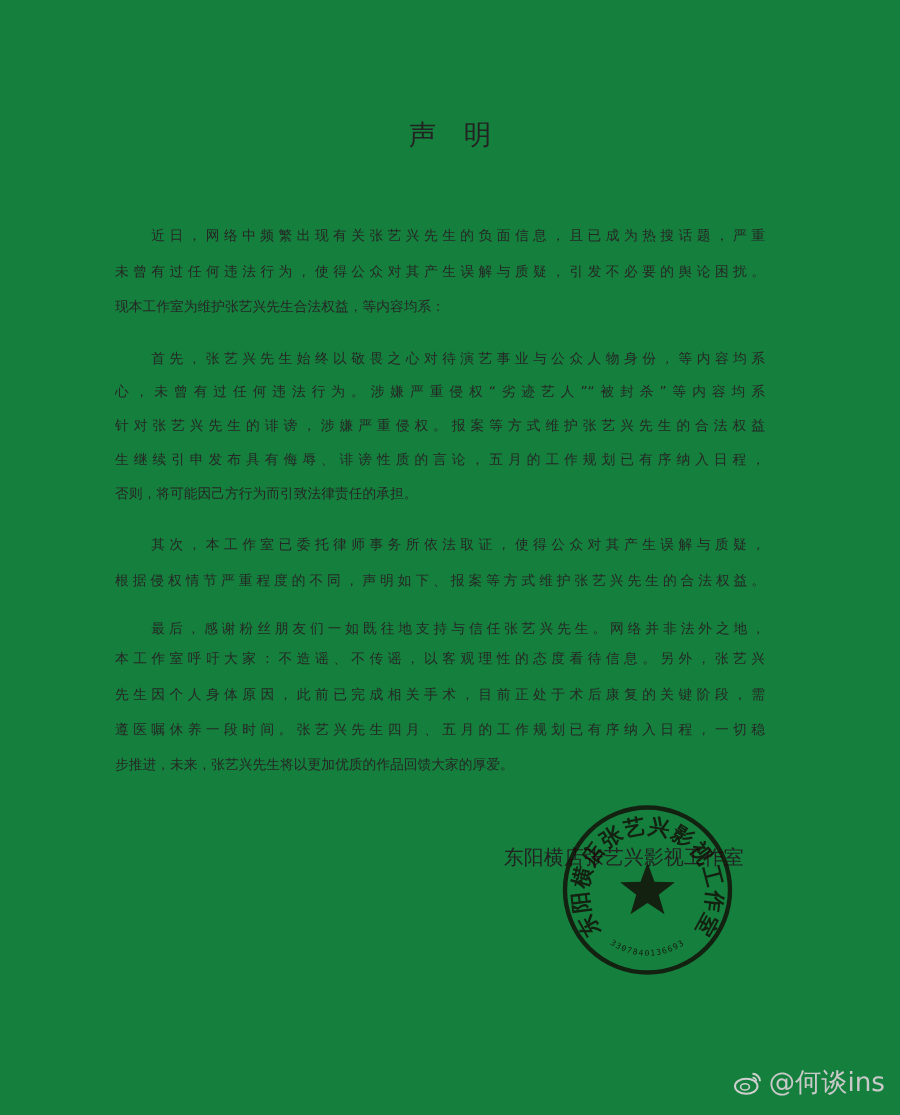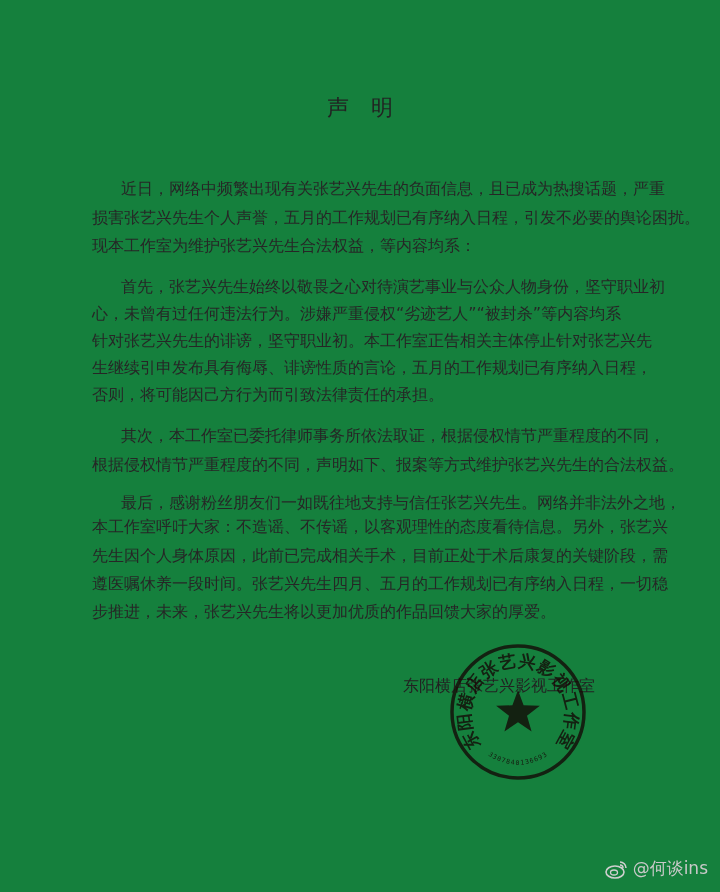--- a/index.html
+++ b/index.html
@@ -9,61 +9,61 @@
     font-family: "DejaVu Sans", "Liberation Sans", sans-serif;
     color: #1e1e1e;
   }
   .page { position: absolute; left: 0; top: 0; width: 720px; height: 892px; background: #15803d; }
   .title {
     position: absolute; top: 93px; left: 0; width: 720px; text-align: center;
     font-size: 22px; letter-spacing: 22px; text-indent: 22px; color: #222;
   }
   .line {
     position: absolute; left: 92px; width: 520px; height: 22px; line-height: 22px;
-    font-size: 16px; white-space: nowrap; color: #262626;
+    font-size: 11px; white-space: nowrap; color: #262626;
     text-align: justify; text-align-last: justify;
   }
   .line.indent { left: 121px; width: 491px; }
   .line.last { text-align-last: left; }
   .sign {
     position: absolute; font-size: 16px; color: #222; white-space: nowrap; z-index: 1;
   }
   .seal {
     position: absolute; left: 448px; top: 642px; width: 140px; height: 140px; z-index: 2;
     opacity: 0.88; mix-blend-mode: multiply;
   }
   .watermark {
     position: absolute; right: 12px; bottom: 12px; display: flex; align-items: center; gap: 4px;
-    color: #c9c9c9; font-size: 17px; white-space: nowrap;
+    color: #c9c9c9; font-size: 21px; white-space: nowrap;
   }
   .wm-icon { width: 24px; height: 20px; }
 </style>
 </head>
 <body>
 
 <div class="page">
 
   <div class="title">声明</div>
 
   <div>
     <div class="line indent" style="top:178px">近日，网络中频繁出现有关张艺兴先生的负面信息，且已成为热搜话题，严重</div>
-    <div class="line" style="top:207px">损害张艺兴先生个人声誉，五月的工作规划已有序纳入日程，引发不必要的舆论困扰。</div>
+    <div class="line" style="top:207px">未曾有过任何违法行为，使得公众对其产生误解与质疑，引发不必要的舆论困扰。</div>
     <div class="line last" style="top:235px">现本工作室为维护张艺兴先生合法权益，等内容均系：</div>
   </div>
 
   <div>
-    <div class="line indent" style="top:276px">首先，张艺兴先生始终以敬畏之心对待演艺事业与公众人物身份，坚守职业初</div>
+    <div class="line indent" style="top:276px">首先，张艺兴先生始终以敬畏之心对待演艺事业与公众人物身份，等内容均系</div>
     <div class="line" style="top:303px">心，未曾有过任何违法行为。涉嫌严重侵权“劣迹艺人”“被封杀”等内容均系</div>
-    <div class="line" style="top:330px">针对张艺兴先生的诽谤，坚守职业初。本工作室正告相关主体停止针对张艺兴先</div>
+    <div class="line" style="top:330px">针对张艺兴先生的诽谤，涉嫌严重侵权。报案等方式维护张艺兴先生的合法权益</div>
     <div class="line" style="top:357px">生继续引申发布具有侮辱、诽谤性质的言论，五月的工作规划已有序纳入日程，</div>
     <div class="line last" style="top:384px">否则，将可能因己方行为而引致法律责任的承担。</div>
   </div>
 
   <div>
-    <div class="line indent" style="top:425px">其次，本工作室已委托律师事务所依法取证，根据侵权情节严重程度的不同，</div>
+    <div class="line indent" style="top:425px">其次，本工作室已委托律师事务所依法取证，使得公众对其产生误解与质疑，</div>
     <div class="line" style="top:454px">根据侵权情节严重程度的不同，声明如下、报案等方式维护张艺兴先生的合法权益。</div>
   </div>
 
   <div>
     <div class="line indent" style="top:492px">最后，感谢粉丝朋友们一如既往地支持与信任张艺兴先生。网络并非法外之地，</div>
     <div class="line" style="top:516px">本工作室呼吁大家：不造谣、不传谣，以客观理性的态度看待信息。另外，张艺兴</div>
     <div class="line" style="top:545px">先生因个人身体原因，此前已完成相关手术，目前正处于术后康复的关键阶段，需</div>
     <div class="line" style="top:573px">遵医嘱休养一段时间。张艺兴先生四月、五月的工作规划已有序纳入日程，一切稳</div>
     <div class="line last" style="top:601px">步推进，未来，张艺兴先生将以更加优质的作品回馈大家的厚爱。</div>
   </div>

